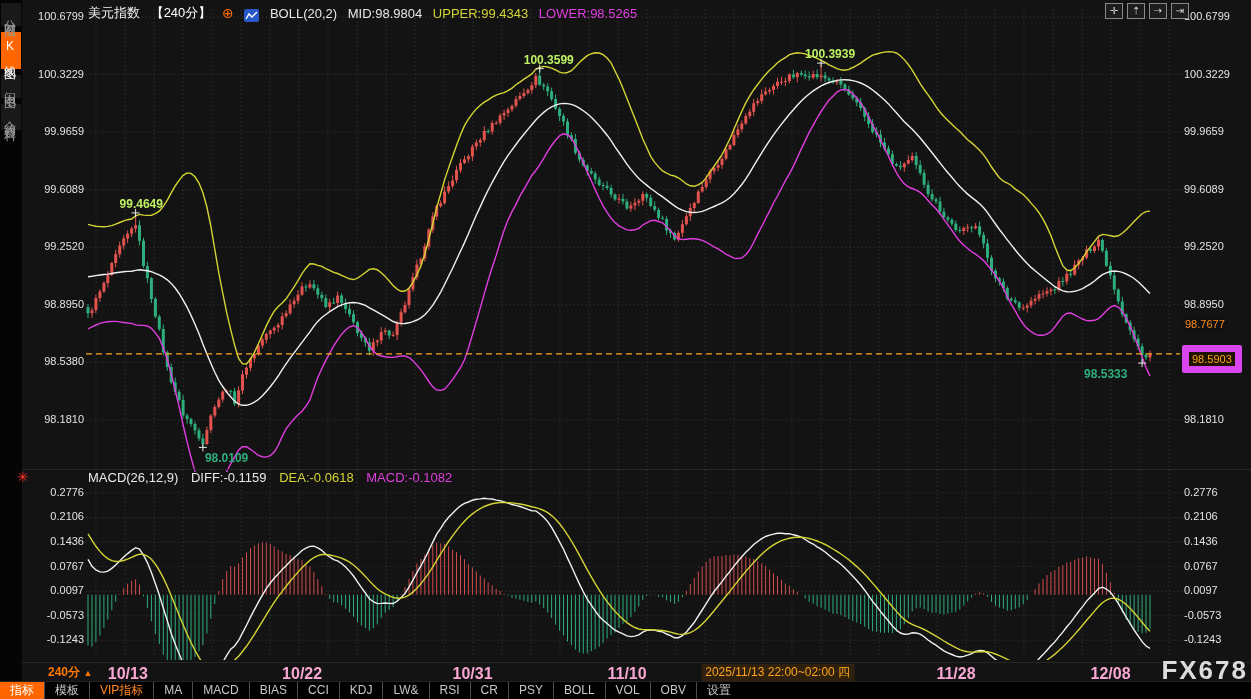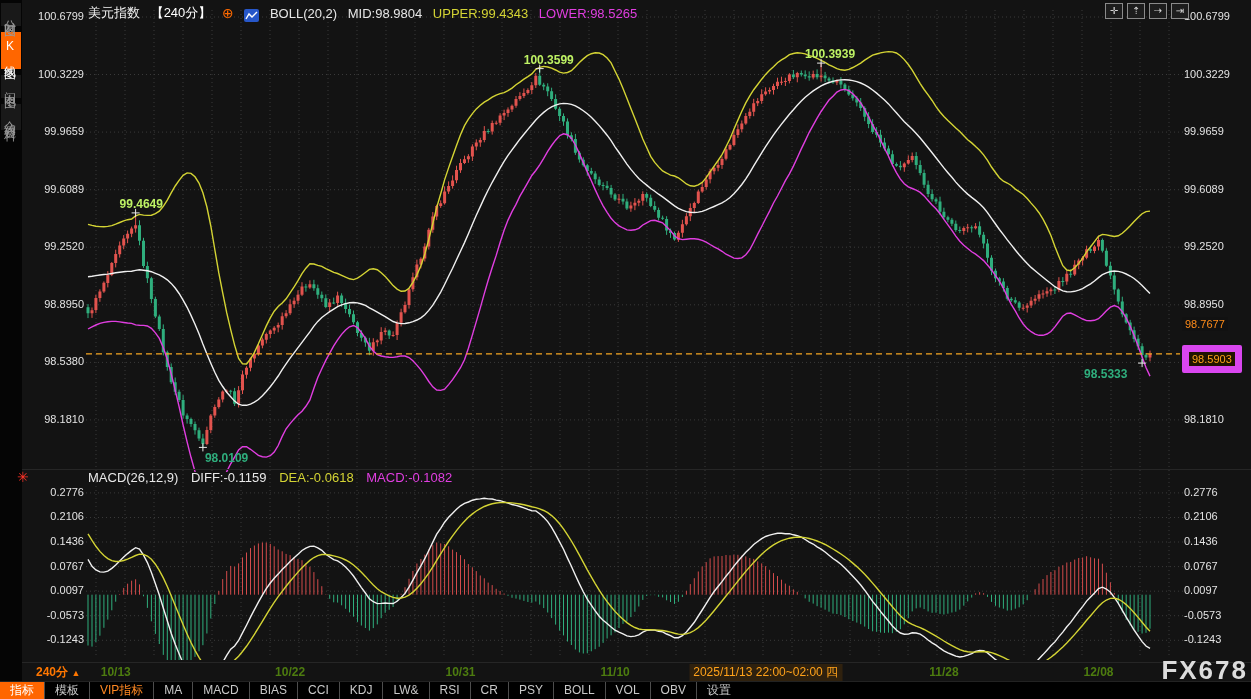--- a/index.html
+++ b/index.html
@@ -36,25 +36,25 @@
   .macd-hdr span{margin-right:9px;}
   .m-diff{color:#e8e8e8;} .m-dea{color:#d4d434;} .m-macd{color:#e03ee0;}
   
   .ann{position:absolute;font-size:12px;font-weight:bold;z-index:4;white-space:nowrap;}
   .ann.high{color:#bef264;} .ann.low{color:#2fae7d;}
   
   .tag{position:absolute;left:1182px;font-size:11px;z-index:5;padding:1px 3px;white-space:nowrap;}
   .tag.prev{color:#ff8c1a;background:#111;}
   .tag.last{color:#ffa21a;background:#201400;border:7px solid #d946ef;border-radius:2px;}
   
-  .xrow{position:absolute;left:4px;top:663px;width:1063px;height:20px;z-index:5;text-decoration:underline;}
+  .xrow{position:absolute;left:16px;top:663px;width:1063px;height:20px;z-index:5;text-decoration:underline;}
   .period{position:absolute;left:30px;top:1px;color:#ff7700;font-size:12px;font-weight:bold;
           border-bottom:2px solid #ff7700;padding:0 6px 1px 2px;cursor:pointer;}
   .period .arrow{font-size:9px;}
-  .dlab{position:absolute;top:2px;transform:translateX(-50%);font-size:12px;font-weight:bold;color:#4d7c0f;}
+  .dlab{position:absolute;top:2px;transform:translateX(-50%);font-size:16px;font-weight:bold;color:#f9a8d4;}
   .dhl{position:absolute;top:1px;transform:translateX(-50%);font-size:12px;color:#ffa21a;
        background:rgba(150,85,0,.22);border-bottom:1px solid #ff8800;padding:0 4px 1px 4px;white-space:nowrap;}
   .wm{position:absolute;right:3px;bottom:13px;font-size:26px;font-weight:bold;color:#dcdcdc;
       letter-spacing:2px;z-index:6;}
   
   .tbar{position:absolute;left:0;bottom:0;width:1251px;height:17px;background:#000;z-index:7;
         display:flex;align-items:stretch;border-top:1px solid #222;}
   .tb{font-size:12px;line-height:16px;color:#c8c8c8;padding:0 10px;cursor:pointer;white-space:nowrap;}
   .tb+.tb{border-left:1px solid #4d4d4d;}
   .tb.active{background:#ff6600;color:#fff;border-left:none;}

